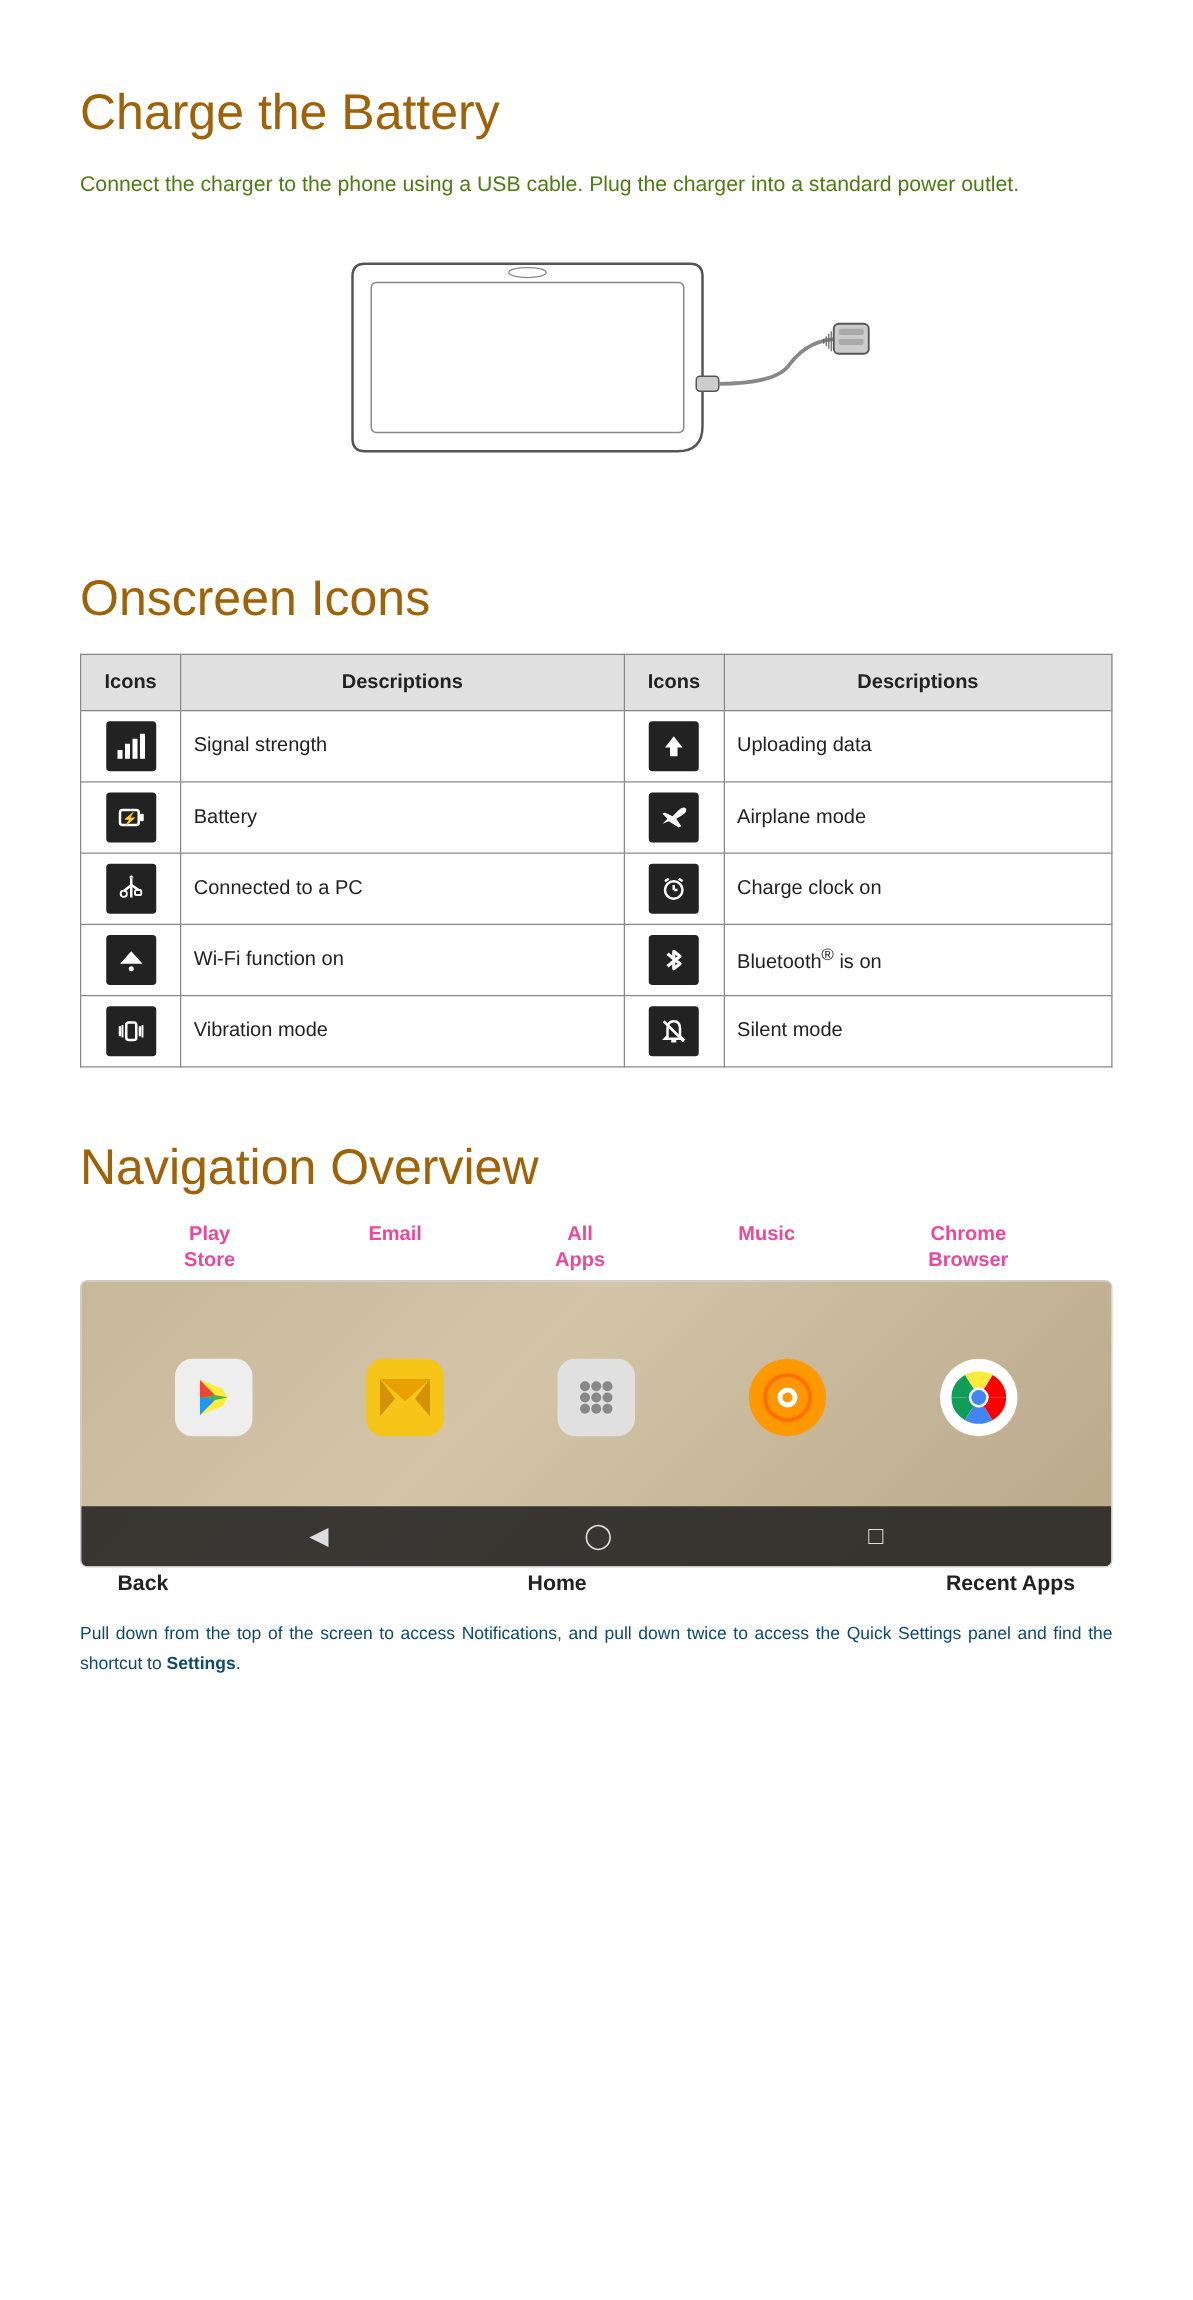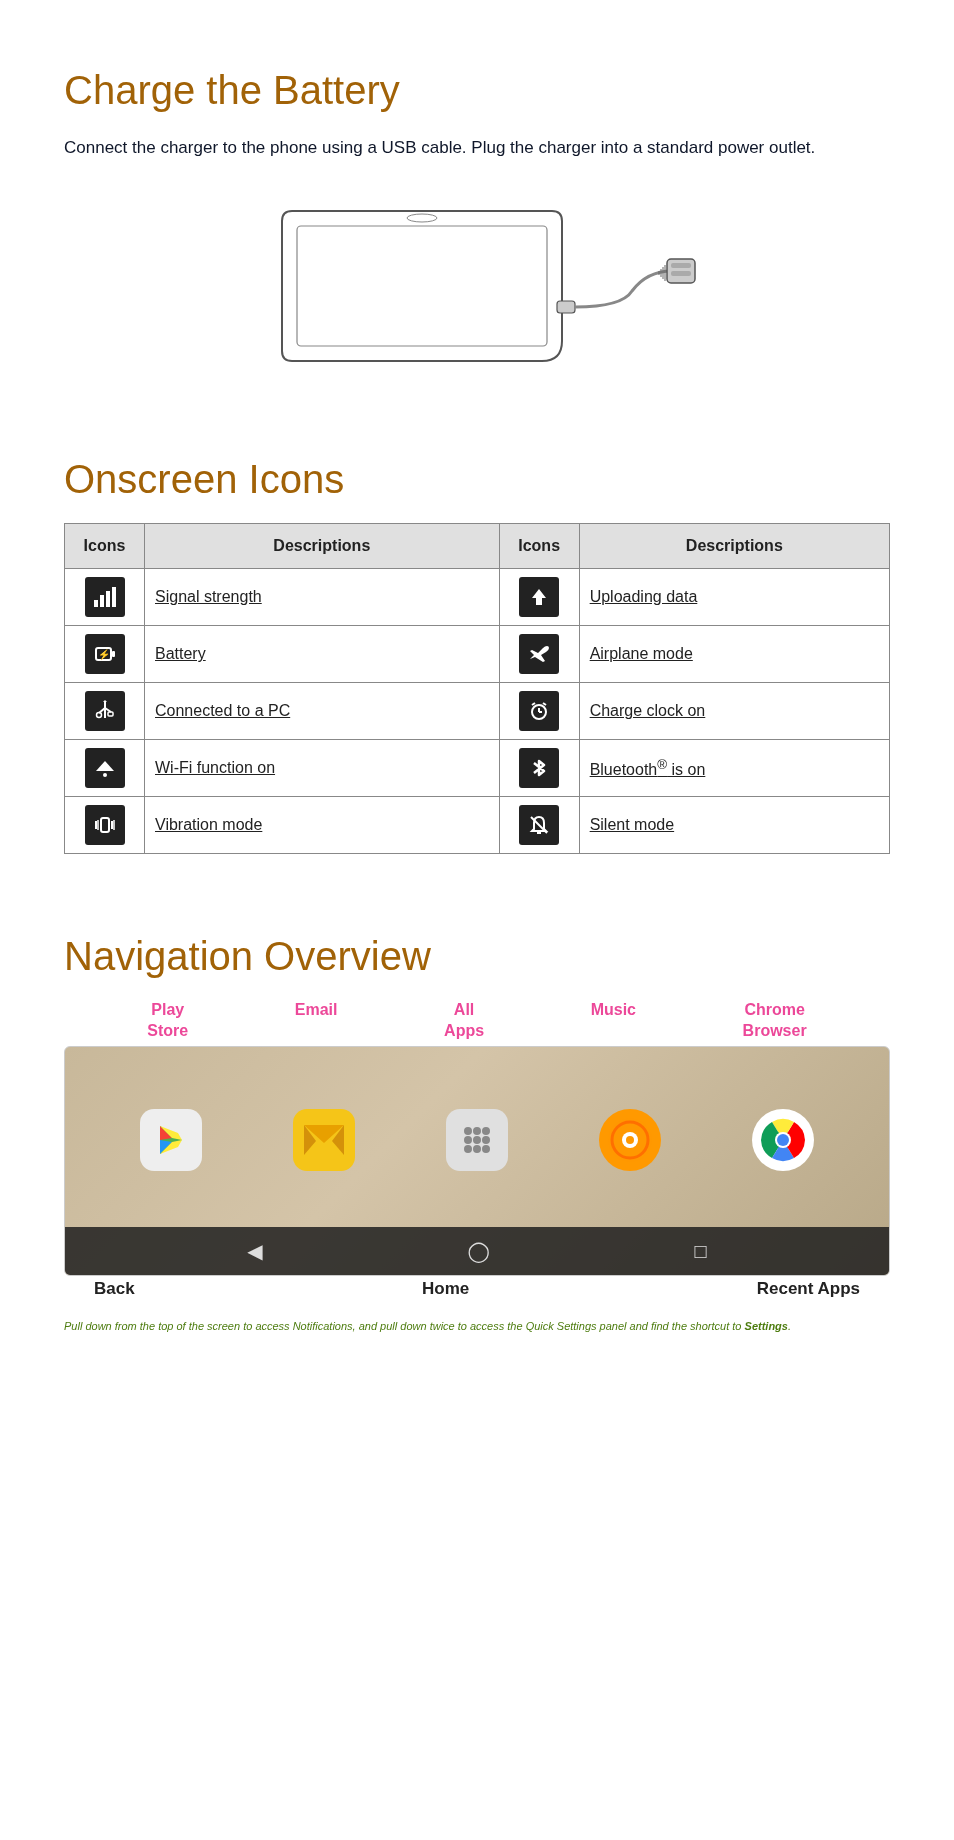--- a/index.html
+++ b/index.html
@@ -17,36 +17,36 @@
     .section-title {
       color: #a16207;
       font-size: 40px;
       font-weight: normal;
       margin-bottom: 14px;
     }
 
     .section-body {
       font-size: 17px;
       line-height: 1.6;
-      color: #0f172a;
+      color: #4d7c0f;
     }
 
     
     .charger-container {
       display: flex;
       justify-content: center;
       align-items: center;
       margin: 30px 0 50px 0;
     }
 
     
     .icons-table {
       width: 100%;
       border-collapse: collapse;
-      margin-bottom: 72px;
+      margin-bottom: 50px;
       border: 1.5px solid #555;
     }
     .icons-table th {
       background: #e0e0e0;
       font-weight: bold;
       font-size: 16px;
       padding: 10px 8px;
       border: 1px solid #888;
       text-align: center;
     }
@@ -67,21 +67,20 @@
       width: 40px;
       height: 40px;
       background: #222;
       color: #fff;
       font-size: 20px;
       border-radius: 3px;
     }
     .desc-cell {
       font-size: 16px;
       padding-left: 14px;
-      text-decoration: underline;
     }
     .nav-screenshot {
       width: 100%;
       border-radius: 6px;
       overflow: hidden;
       background: linear-gradient(135deg, #c8b89a 0%, #d4c4a8 40%, #b8a888 100%);
       height: 230px;
       display: flex;
       flex-direction: column;
       justify-content: flex-end;
@@ -138,25 +137,24 @@
       margin-bottom: 4px;
     }
     .top-label-item {
       text-align: center;
       font-size: 16px;
       color: #ec4899;
       line-height: 1.3;
     }
 
     .section-body-bottom {
-      font-size: 11px;
+      font-size: 14px;
       line-height: 1.7;
-      color: #4d7c0f;
+      color: #0c4a6e;
       text-align: justify;
-      font-style: italic;
     }
     .section-body-bottom strong {
       font-weight: bold;
     }
 
     
     .playstore-icon {
       background: #eee;
       border-radius: 14px;
     }

